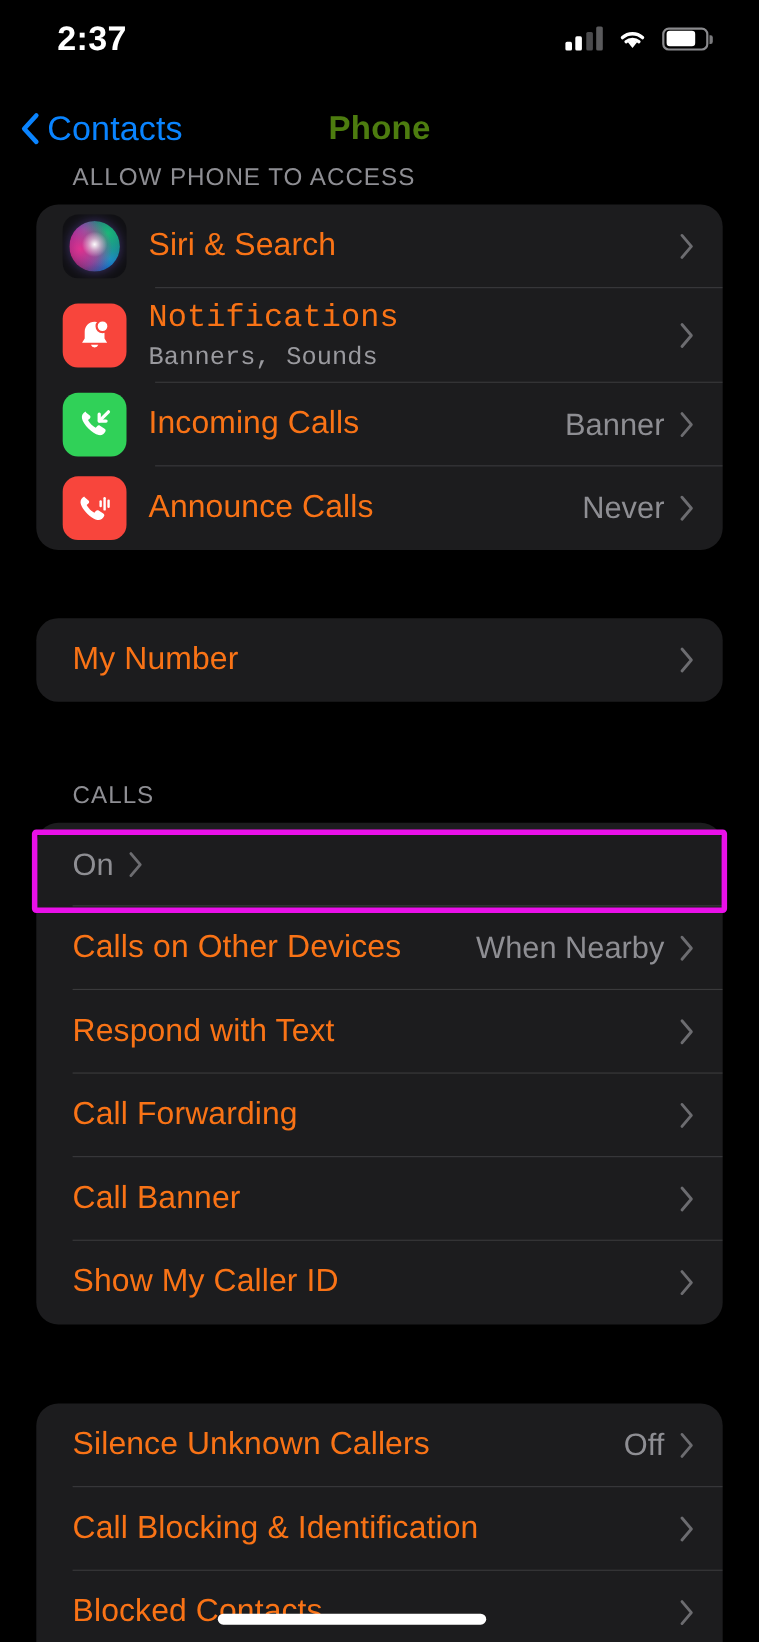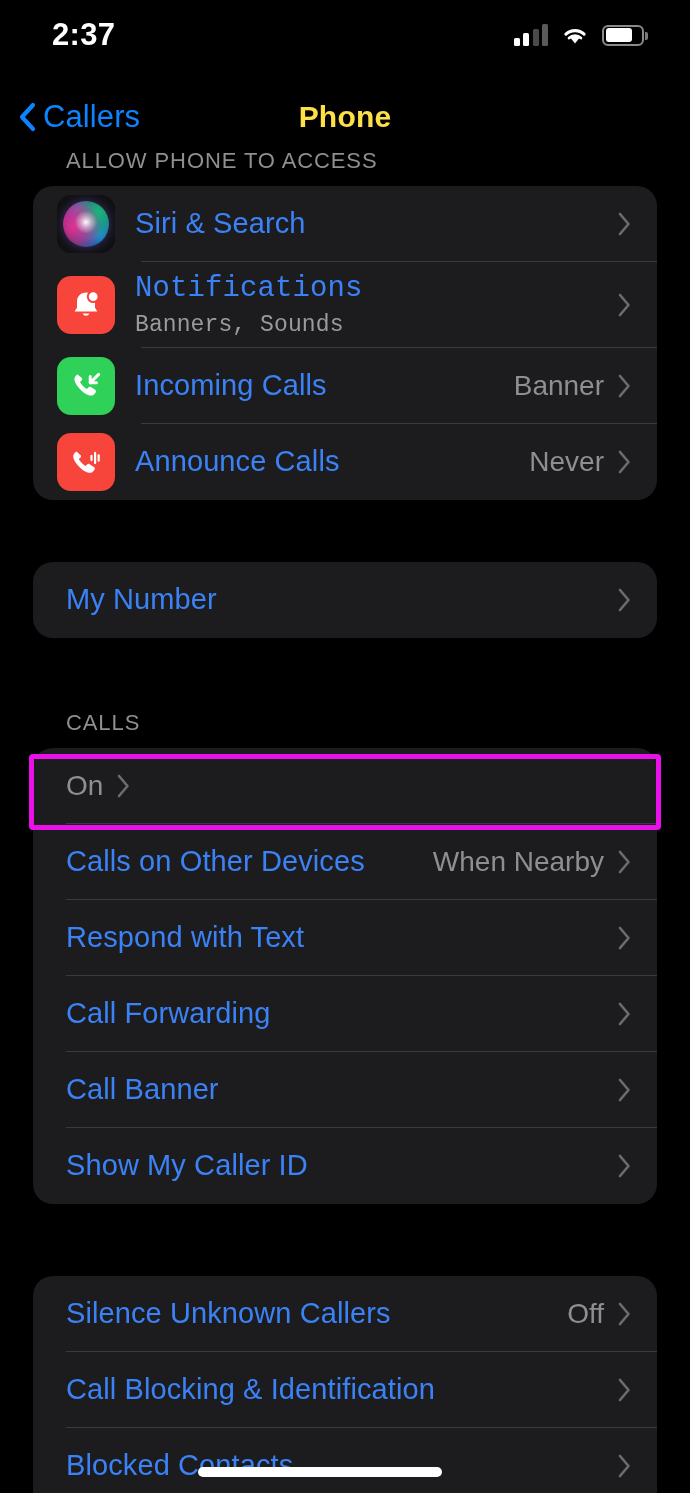--- a/index.html
+++ b/index.html
@@ -50,21 +50,21 @@
   .nav-back {
     position:absolute; left:18px; top:0; height:62px;
     display:flex; align-items:center; gap:7px;
     color:#0a84ff; cursor:pointer;
   }
   .nav-back .chev { display:block; width:18px; height:30px; }
   .nav-back-label { font-size:31px; color:#0a84ff; letter-spacing:0.1px; }
   .nav-title {
     position:absolute; left:0; top:0; width:690px; height:62px;
     display:flex; align-items:center; justify-content:center;
-    color:#fde047; font-size:30px; font-weight:bold; letter-spacing:0.2px;
+    color:#4d7c0f; font-size:30px; font-weight:bold; letter-spacing:0.2px;
   }
 
   
   .content { position:absolute; top:148px; left:0; width:690px; }
 
   .section-header {
     color:#8e8e93; font-size:22px; letter-spacing:0.9px;
     padding:0 0 12px 66px; text-transform:uppercase;
   }
 
@@ -82,21 +82,21 @@
     position:absolute; left:33px; right:0; bottom:0; height:1px; background:#3a3a3c;
   }
   .row.with-icon .sep { left:108px; }
   .row:last-child .sep { display:none; }
 
   .row-icon {
     width:58px; height:58px; border-radius:14px; flex:none;
     margin-right:20px; position:relative; overflow:hidden;
   }
   .row-text { flex:1 1 auto; min-width:0; }
-  .row-label { color:#3b82f6; font-size:29px; letter-spacing:0.1px; line-height:1.15; }
+  .row-label { color:#f97316; font-size:29px; letter-spacing:0.1px; line-height:1.15; }
   .row-sub { color:#9a9a9f; font-size:23px; margin-top:6px; letter-spacing:0.1px; }
   .row-value { color:#8e8e93; font-size:28px; margin-right:14px; white-space:nowrap; }
   .chev-right {
     flex:none; width:13px; height:24px; color:#6c6c70;
   }
   .chev-right svg { display:block; }
 
   
   .icon-siri {
     background:#111114;
@@ -162,21 +162,21 @@
     </div>
   </div>
 
   <div class="navbar">
     <div class="nav-back">
       <span class="chev">
         <svg width="18" height="30" viewBox="0 0 18 30">
           <path d="M15 3 L4 15 L15 27" stroke="#0a84ff" stroke-width="4.2" fill="none" stroke-linecap="round" stroke-linejoin="round"></path>
         </svg>
       </span>
-      <span class="nav-back-label">Callers</span>
+      <span class="nav-back-label">Contacts</span>
     </div>
     <div class="nav-title">Phone</div>
   </div>
 
   <div class="content">
 
     <div class="section-header">ALLOW PHONE TO ACCESS</div>
     <div class="card">
 
       <div class="row with-icon">

